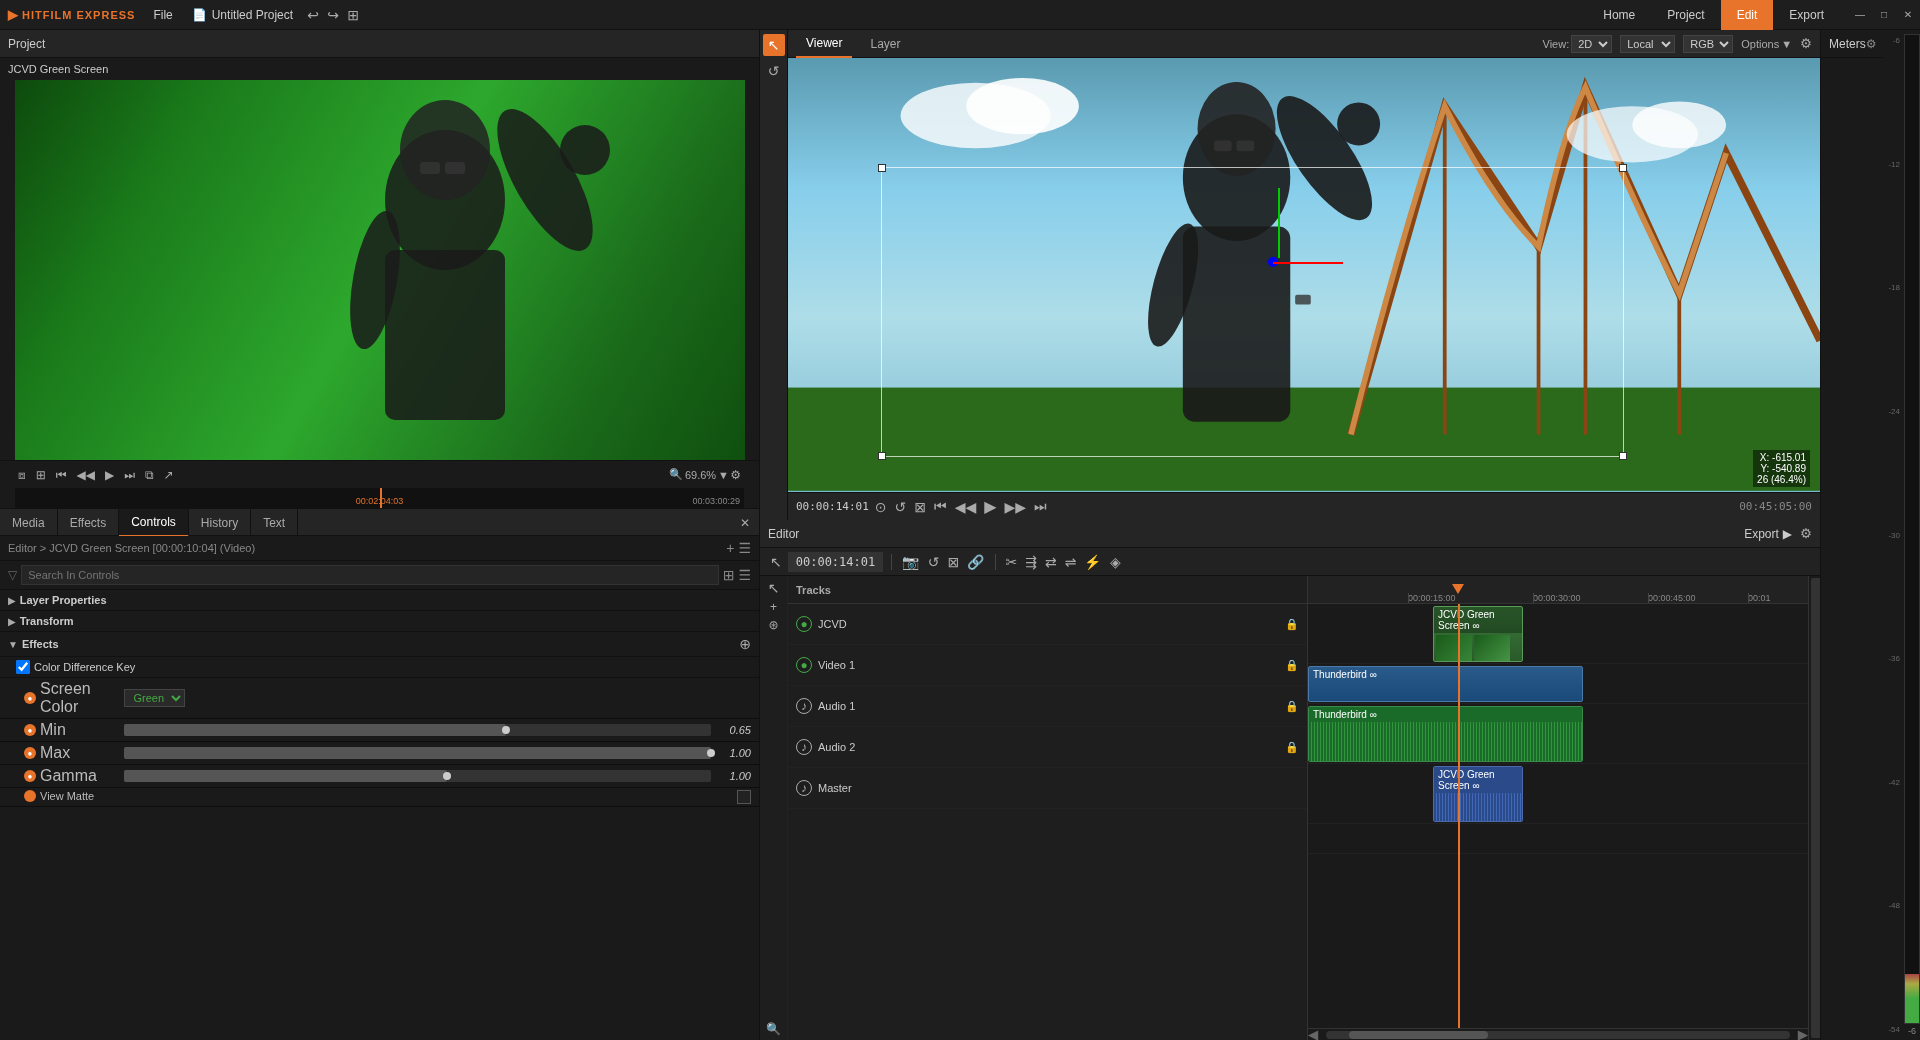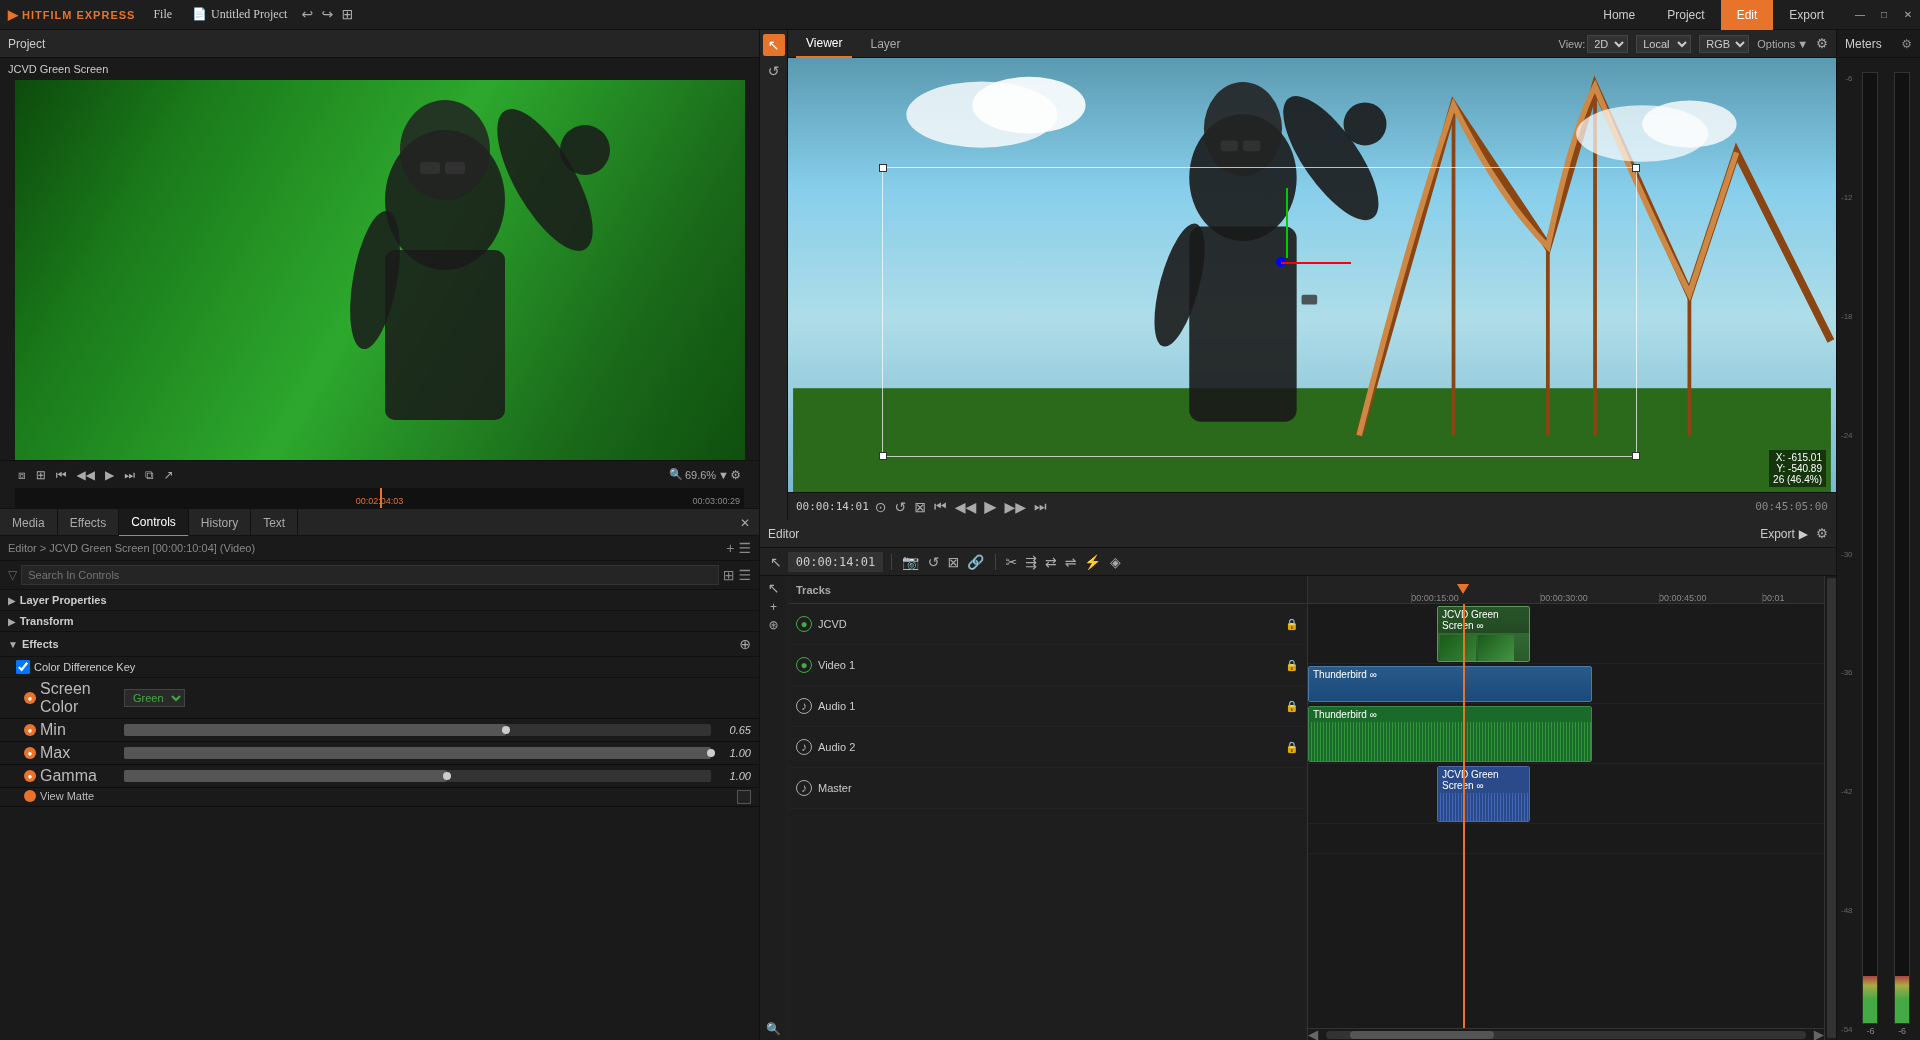--- a/index.html
+++ b/index.html
@@ -1,21 +1,21 @@
 <!DOCTYPE html>
 <html><head>
   <meta charset="utf-8">
   <style>
     * { box-sizing: border-box; margin: 0; padding: 0; }
     body { background: #1a1a1a; color: #ccc; font-family: Arial, sans-serif; font-size: 12px; width: 1920px; height: 1040px; overflow: hidden; }
 
     
     #titlebar { display: flex; align-items: center; background: #1e1e1e; height: 30px; border-bottom: 1px solid #111; }
     #titlebar .logo { display: flex; align-items: center; padding: 0 8px; color: #e8732a; font-weight: bold; font-size: 13px; gap: 4px; }
-    #titlebar .menu-items { display: flex; align-items: center; gap: 0; font-family: Liberation Serif, serif; }
+    #titlebar .menu-items { display: flex; align-items: center; gap: 0; }
     #titlebar .menu-item { padding: 0 10px; height: 30px; display: flex; align-items: center; color: #ccc; cursor: pointer; font-size: 12px; }
     #titlebar .nav-btn { width: 20px; height: 20px; background: none; border: none; color: #aaa; cursor: pointer; font-size: 14px; display: flex; align-items: center; justify-content: center; }
     #titlebar .right-nav { display: flex; align-items: center; margin-left: auto; }
     #titlebar .right-nav .nav-tab { padding: 0 16px; height: 30px; display: flex; align-items: center; color: #ccc; cursor: pointer; font-size: 12px; }
     #titlebar .right-nav .nav-tab.active { background: #e8732a; color: white; }
     #titlebar .window-controls { display: flex; margin-left: 8px; }
     #titlebar .win-btn { width: 24px; height: 30px; display: flex; align-items: center; justify-content: center; cursor: pointer; font-size: 10px; color: #aaa; }
 
     
     #main { display: flex; height: calc(1040px - 30px); }
@@ -55,21 +55,21 @@
     .section-header .arrow { color: #aaa; margin-right: 4px; font-size: 10px; }
     .section-header .section-title { color: #ccc; font-size: 11px; font-weight: bold; }
     .section-header .section-add { margin-left: auto; color: #aaa; cursor: pointer; font-size: 14px; }
     .effect-item { display: flex; align-items: center; padding: 3px 8px 3px 16px; gap: 4px; border-bottom: 1px solid #111; }
     .effect-checkbox { width: 14px; height: 14px; }
     .effect-name { color: #ccc; font-size: 11px; }
 
     .property-row { display: flex; align-items: center; padding: 2px 8px 2px 24px; border-bottom: 1px solid #0d0d0d; gap: 4px; }
     .property-icon { width: 12px; height: 12px; border-radius: 50%; background: #e8732a; display: flex; align-items: center; justify-content: center; font-size: 8px; color: white; flex-shrink: 0; }
     .property-name { color: #bbb; font-size: 16px; width: 80px; flex-shrink: 0; }
-    .property-dropdown { background: #2a2a2a; border: 1px solid #444; color: #4a4; font-size: 11px; padding: 1px 4px; }
+    .property-dropdown { background: #2a2a2a; border: 1px solid #444; color: #4a4; font-size: 11px; padding: 1px 4px; text-align: right; }
     .property-slider { flex: 1; position: relative; height: 12px; background: #333; border-radius: 2px; }
     .property-slider .slider-fill { height: 100%; background: #555; border-radius: 2px; }
     .property-slider .slider-thumb { position: absolute; top: 50%; transform: translateY(-50%); width: 8px; height: 8px; background: #ccc; border-radius: 50%; }
     .property-num { color: #ccc; font-size: 11px; width: 36px; text-align: right; font-style: italic; }
 
     .view-matte-row { display: flex; align-items: flex-start; padding: 2px 8px 2px 24px; border-bottom: 1px solid #0d0d0d; }
     .view-matte-icon { width: 12px; height: 12px; border-radius: 50%; background: #e8732a; margin-right: 4px; }
     .view-matte-label { color: #bbb; font-size: 11px; }
     .view-matte-check { margin-left: auto; width: 14px; height: 14px; background: #222; border: 1px solid #555; }
 
@@ -130,21 +130,21 @@
     .timeline-track-row { height: 40px; border-bottom: 1px solid #222; position: relative; }
     .timeline-clip { position: absolute; height: 36px; top: 2px; border-radius: 2px; overflow: hidden; cursor: pointer; }
     .clip-jcvd { background: #3a7a3a; border: 1px solid #5a9a5a; }
     .clip-thunder { background: #2a5a8a; border: 1px solid #4a7aaa; }
 
     #timeline-scroll { height: 12px; background: #1a1a1a; border-top: 1px solid #333; display: flex; align-items: center; }
     #hscrollbar { flex: 1; height: 8px; background: #333; border-radius: 4px; margin: 0 8px; position: relative; }
     #hscrollbar .thumb { position: absolute; left: 5%; width: 30%; height: 100%; background: #555; border-radius: 4px; }
 
     
-    #meters-panel { width: 84px; background: #1a1a1a; border-left: 1px solid #111; display: flex; flex-direction: column; gap: 10px; }
+    #meters-panel { width: 100px; background: #1a1a1a; border-left: 1px solid #111; display: flex; flex-direction: row; }
     #meters-header { height: 28px; display: flex; align-items: center; padding: 0 8px; border-bottom: 1px solid #111; }
     #meters-title { color: #ccc; font-size: 12px; }
     #meters-close { margin-left: auto; cursor: pointer; color: #888; }
     #meters-body { flex: 1; display: flex; padding: 4px; gap: 4px; }
     .meter-col { display: flex; flex-direction: column; align-items: center; gap: 2px; flex: 1; }
     .meter-label { color: #888; font-size: 9px; }
     .meter-bar { flex: 1; width: 16px; background: #111; border: 1px solid #333; position: relative; display: flex; flex-direction: column-reverse; }
     .meter-level { width: 100%; background: linear-gradient(to top, #4a4 30%, #aa4 60%, #a44 100%); }
 
     

